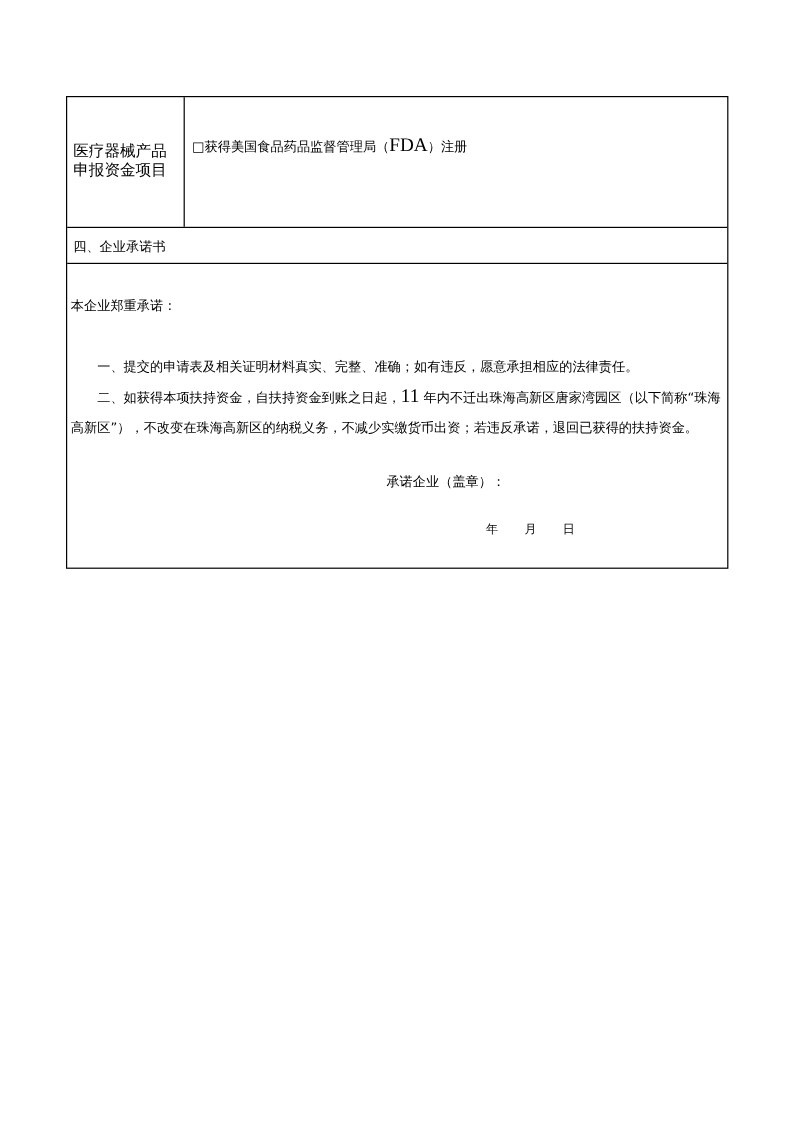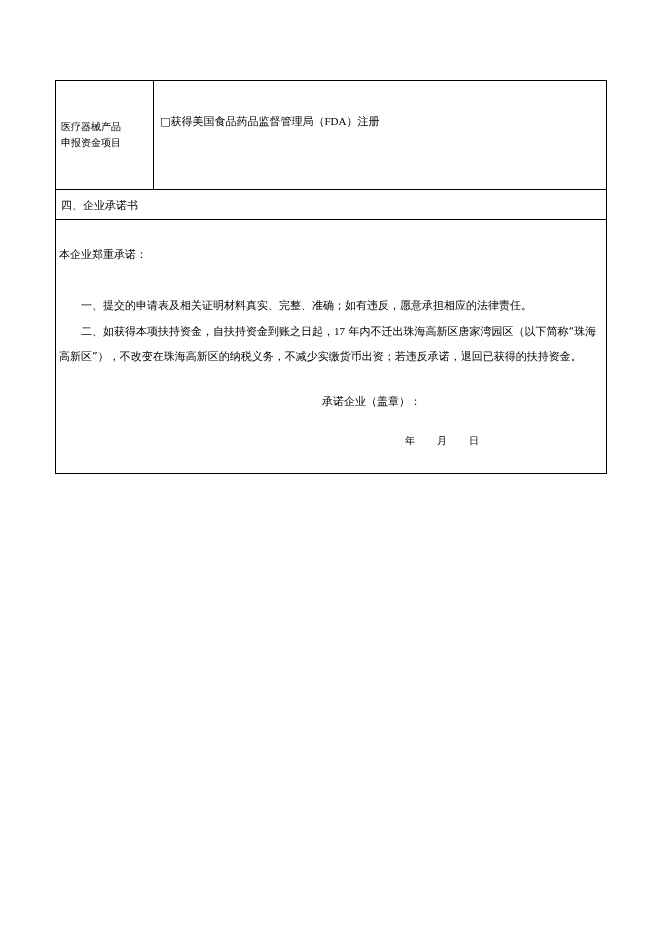--- a/index.html
+++ b/index.html
@@ -3,24 +3,24 @@
   <meta charset="utf-8">
   <style>
     html, body { margin: 0; padding: 0; background: #ffffff; }
     body { width: 662px; height: 936px; position: relative; overflow: hidden;
            font-family: "DejaVu Sans", "Liberation Sans", sans-serif; color: #000; }
     .page { position: absolute; left: 0; top: 0; width: 662px; height: 936px; background: #fff; }
     .tbl { position: absolute; left: 55px; top: 80px; width: 550px; height: 392px;
            border: 1px solid #000; box-sizing: content-box; }
     .row1 { position: absolute; left: 0; top: 0; width: 550px; height: 108px; border-bottom: 1px solid #000; }
     .row1 .label-cell { position: absolute; left: 0; top: 0; width: 97px; height: 108px; border-right: 1px solid #000; }
-    .row1 .label-cell .lines { position: absolute; left: 5px; top: 38px; font-size: 10px; line-height: 15.5px; }
+    .row1 .label-cell .lines { position: absolute; left: 5px; top: 38px; font-size: 13px; line-height: 15.5px; }
     .row1 .opts { position: absolute; left: 104px; top: 32px; font-size: 11px; line-height: 17px; }
     .opt { white-space: nowrap; }
-    .latin { font-family: "Liberation Serif", "DejaVu Serif", serif; font-size: 11px; }
+    .latin { font-family: "Liberation Serif", "DejaVu Serif", serif; font-size: 16px; }
     .row2 { position: absolute; left: 0; top: 109px; width: 550px; height: 29px; border-bottom: 1px solid #000; text-decoration: underline; }
     .row2 .title { position: absolute; left: 5px; top: 8px; font-size: 11px; }
     .row3 { position: absolute; left: 0; top: 139px; width: 550px; height: 253px; }
     .row3 .intro { position: absolute; left: 3px; top: 27px; font-size: 11px; }
     .row3 .para { position: absolute; left: 3px; width: 546px; font-size: 11px; line-height: 24.5px; text-indent: 22px; margin-top: 28px; }
     .row3 .p1 { top: 46px; }
     .row3 .p2 { top: 71px; }
     .row3 .sign { position: absolute; left: 266px; top: 174px; font-size: 11px; }
     .row3 .date { position: absolute; left: 349px; top: 214px; font-size: 10px; word-spacing: 0; }
     .row3 .date span { display: inline-block; margin-right: 22px; }
@@ -45,21 +45,21 @@
       </div>
     </div>
 
     <div class="row2">
       <div class="title">四、企业承诺书</div>
     </div>
 
     <div class="row3">
       <div class="intro">本企业郑重承诺：</div>
       <div class="para p1">一、提交的申请表及相关证明材料真实、完整、准确；如有违反，愿意承担相应的法律责任。</div>
-      <div class="para p2"><span>二、如获得本项扶持资金，自扶持资金到账之日起，</span><span class="latin">17</span> <span>年内不迁出珠海高新区唐家湾园区（以下简称“珠海高新区”），不改变在珠海高新区的纳税义务，不减少实缴货币出资；若违反承诺，退回已获得的扶持资金。</span></div>
+      <div class="para p2"><span>二、如获得本项扶持资金，自扶持资金到账之日起，</span><span class="latin">11</span> <span>年内不迁出珠海高新区唐家湾园区（以下简称“珠海高新区”），不改变在珠海高新区的纳税义务，不减少实缴货币出资；若违反承诺，退回已获得的扶持资金。</span></div>
       <div class="sign">承诺企业（盖章）：</div>
       <div class="date">
         <span>年</span><span>月</span><span>日</span>
       </div>
     </div>
 
   </div>
 </div>
 
 </body></html>

